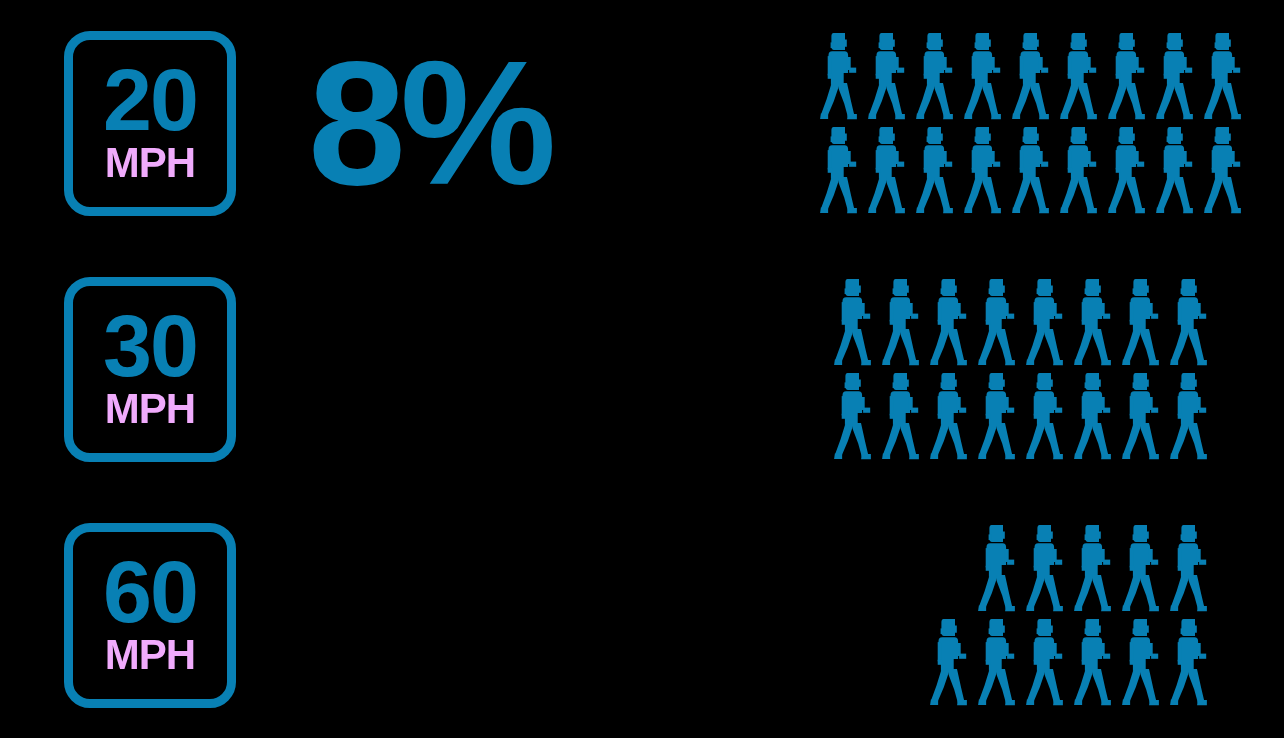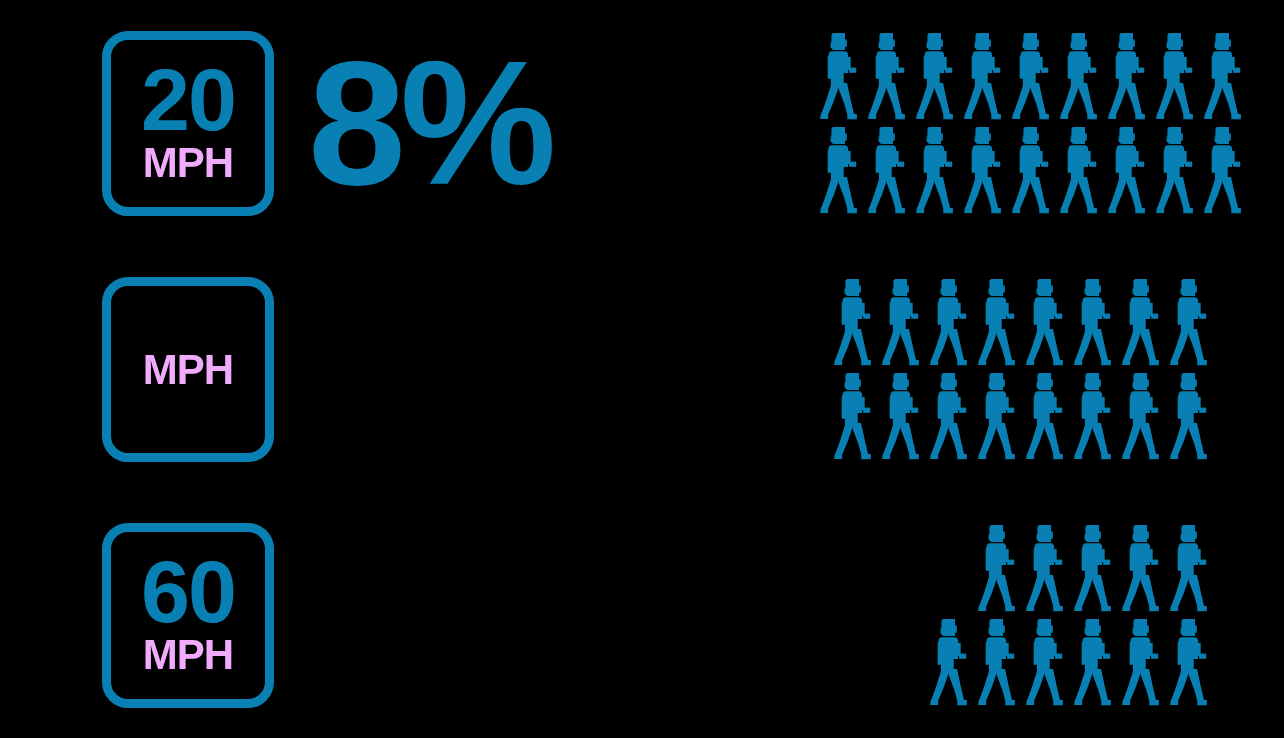--- a/index.html
+++ b/index.html
@@ -36,21 +36,21 @@
   .stat-row.row-1 { top: 246px; }
   .stat-row.row-2 { top: 492px; }
 
   
   .sign-cell {
     width: 300px;
     flex: 0 0 300px;
     display: flex;
     align-items: center;
     justify-content: flex-start;
-    padding-left: 102px;
+    padding-left: 64px;
     box-sizing: border-box;
   }
   .speed-sign {
     width: 172px;
     height: 185px;
     border: 9px solid #0880B4;
     border-radius: 26px;
     box-sizing: border-box;
     display: flex;
     flex-direction: column;
@@ -451,20 +451,21 @@
               </g>
             </svg>
           </span>
         </div>
     </div>
   </div>
 
   <div class="stat-row row-1">
     <div class="sign-cell">
       <div class="speed-sign">
+        <div class="speed-number">30</div>
         <div class="speed-unit">MPH</div>
       </div>
     </div>
     <div class="people-cell">
       <div class="people-row">
           <span class="person-icon">
             <svg viewBox="0 0 42 92" xmlns="http://www.w3.org/2000/svg" aria-hidden="true">
               <g fill="#0880B4">
                 <path d="M13.5 3 h11.5 v6.5 h1.8 v7.2 h-1.8 v3.2 h-11 q-2.6 0 -2.6 -2.8 v-10.6 q0 -3.5 2.1 -3.5 z"></path>
                 <path d="M10.6 12.4 h3.1 v5.6 h-3.1 z"></path>

